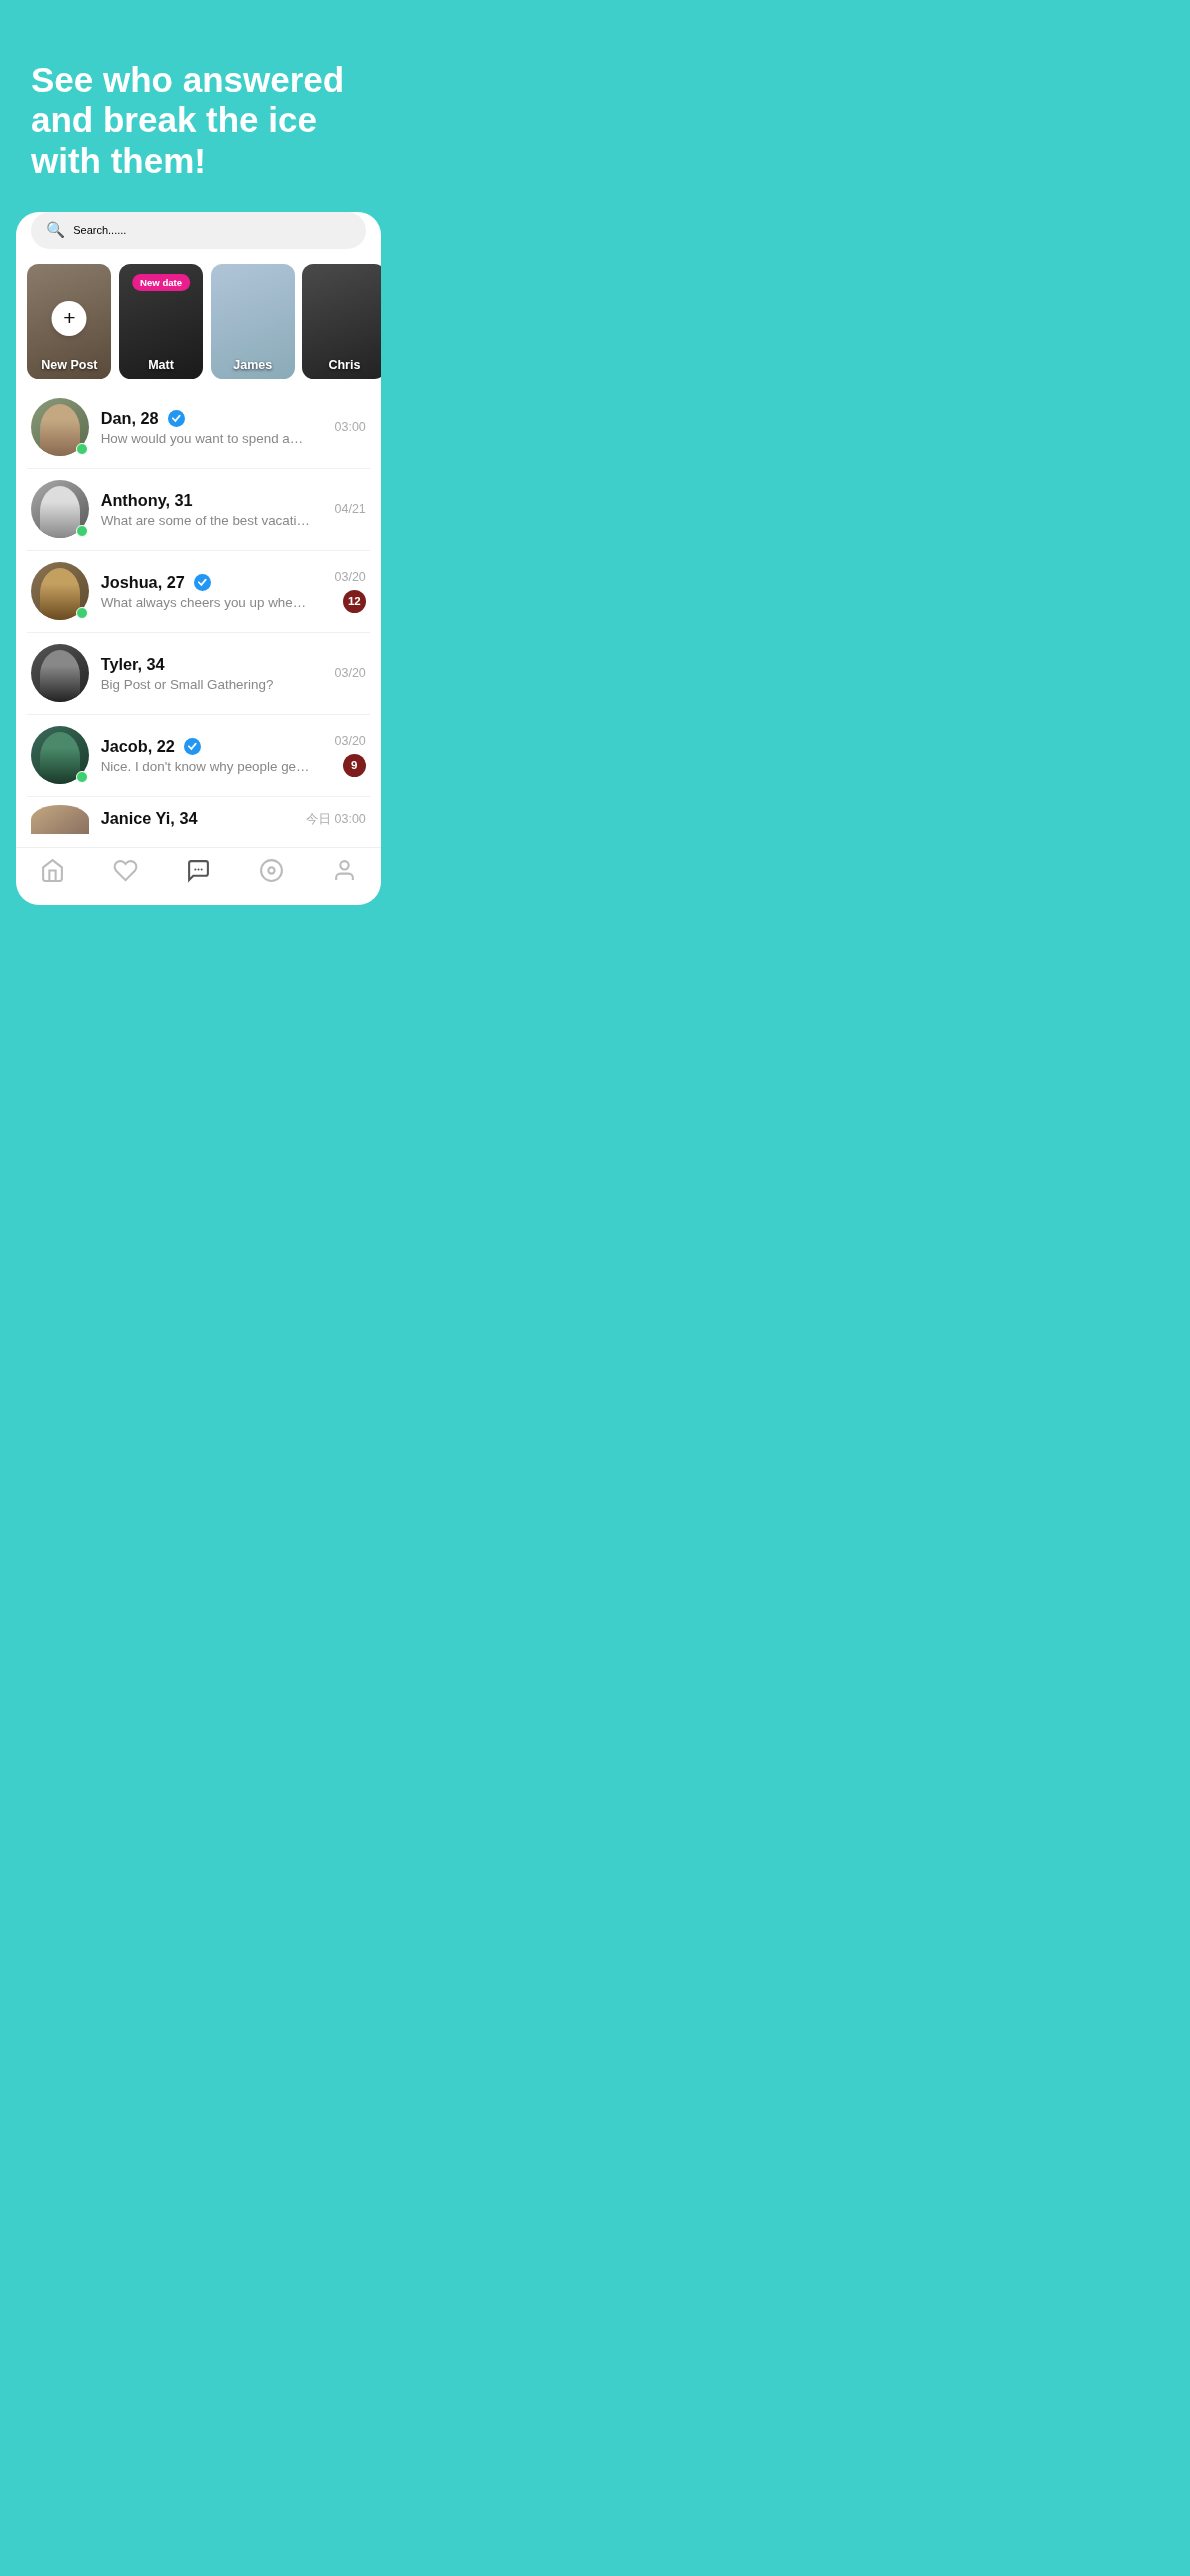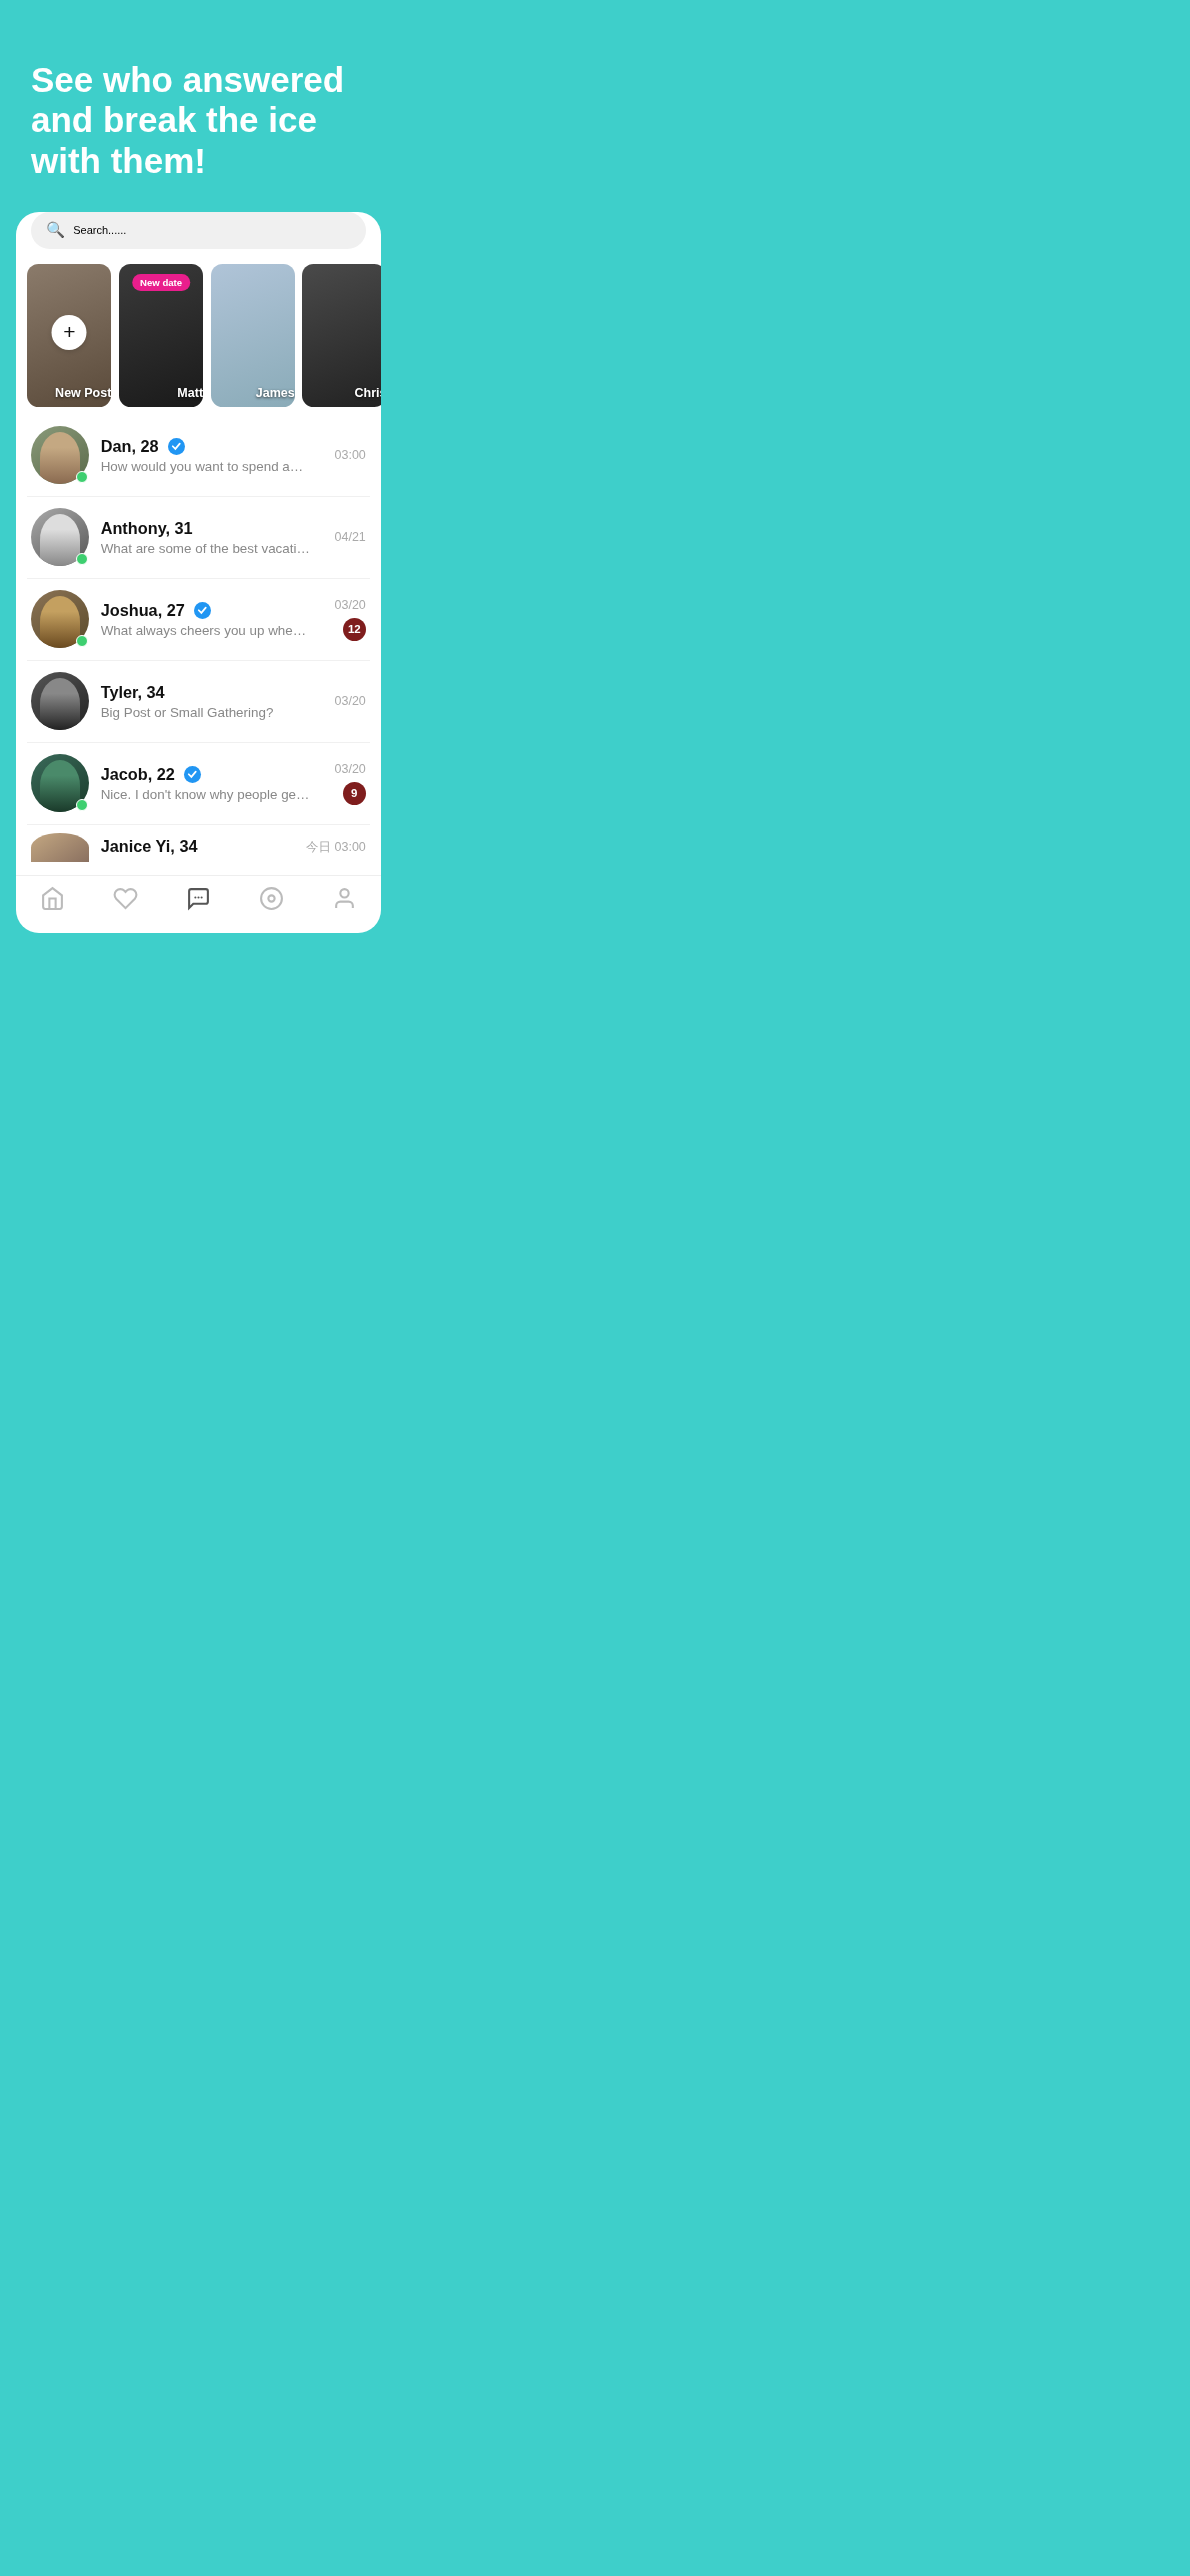--- a/index.html
+++ b/index.html
@@ -84,21 +84,21 @@
     }
     .stories-row {
       display: flex;
       gap: 0;
       padding: 0 11.5px;
       overflow: hidden;
       margin-bottom: 7.7px;
     }
     .story-item {
       width: 84px;
-      height: 143px;
+      height: 115px;
       border-radius: 11.5px;
       overflow: hidden;
       margin-right: 7.7px;
       position: relative;
       flex-shrink: 0;
     }
     .story-bg {
       width: 100%;
       height: 100%;
       display: flex;
@@ -115,21 +115,21 @@
       background: linear-gradient(160deg, #b0c4d8 0%, #8aabb8 100%);
     }
     .story-chris {
       background: linear-gradient(160deg, #4a4a4a 0%, #222 100%);
     }
     .story-label {
       position: absolute;
       bottom: 7.7px;
       left: 0;
       right: 0;
-      text-align: right;
+      text-align: center;
       color: white;
       font-size: 12.5px;
       font-weight: 600;
       text-shadow: 0 1px 2.9px rgba(0,0,0,0.7);
     }
     .new-post-btn {
       position: absolute;
       top: 50%;
       left: 50%;
       transform: translate(-50%, -60%);

